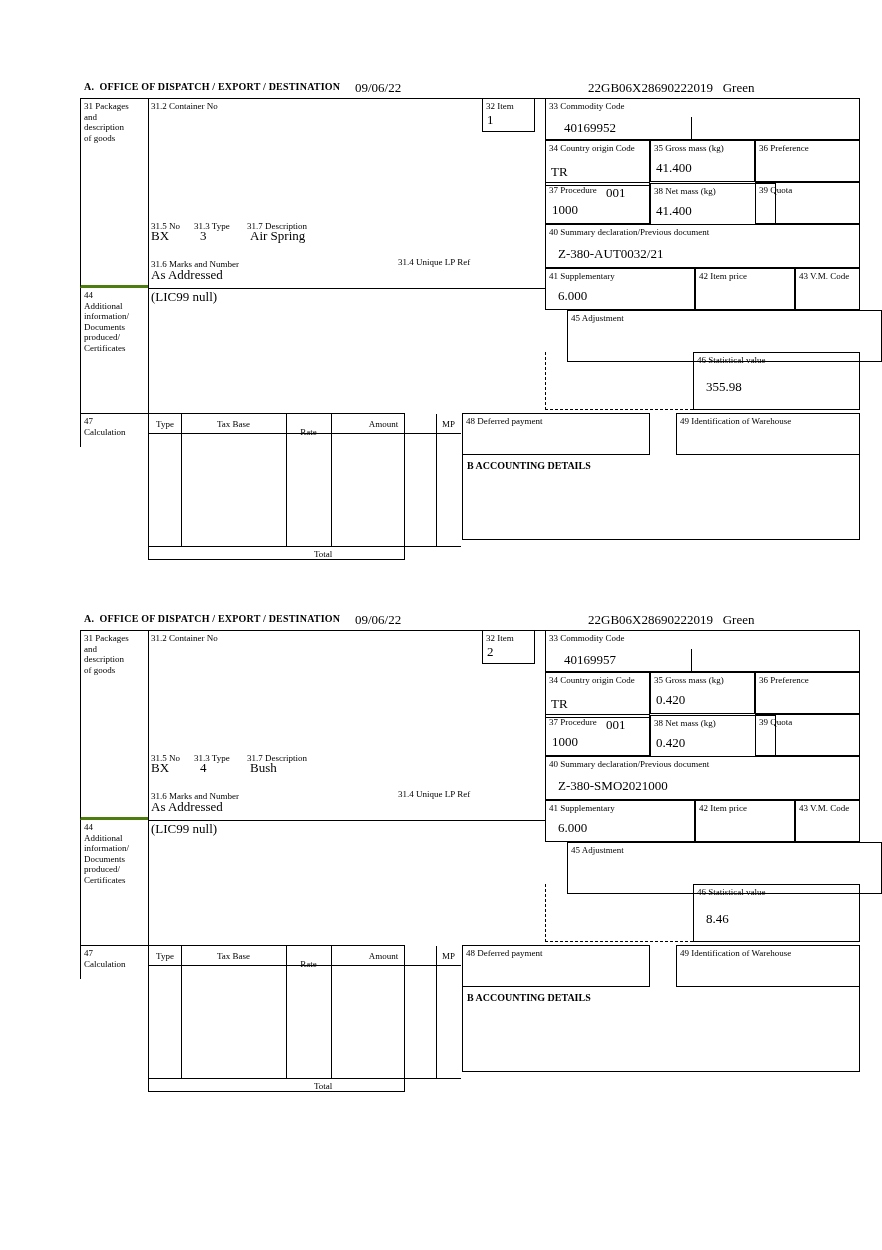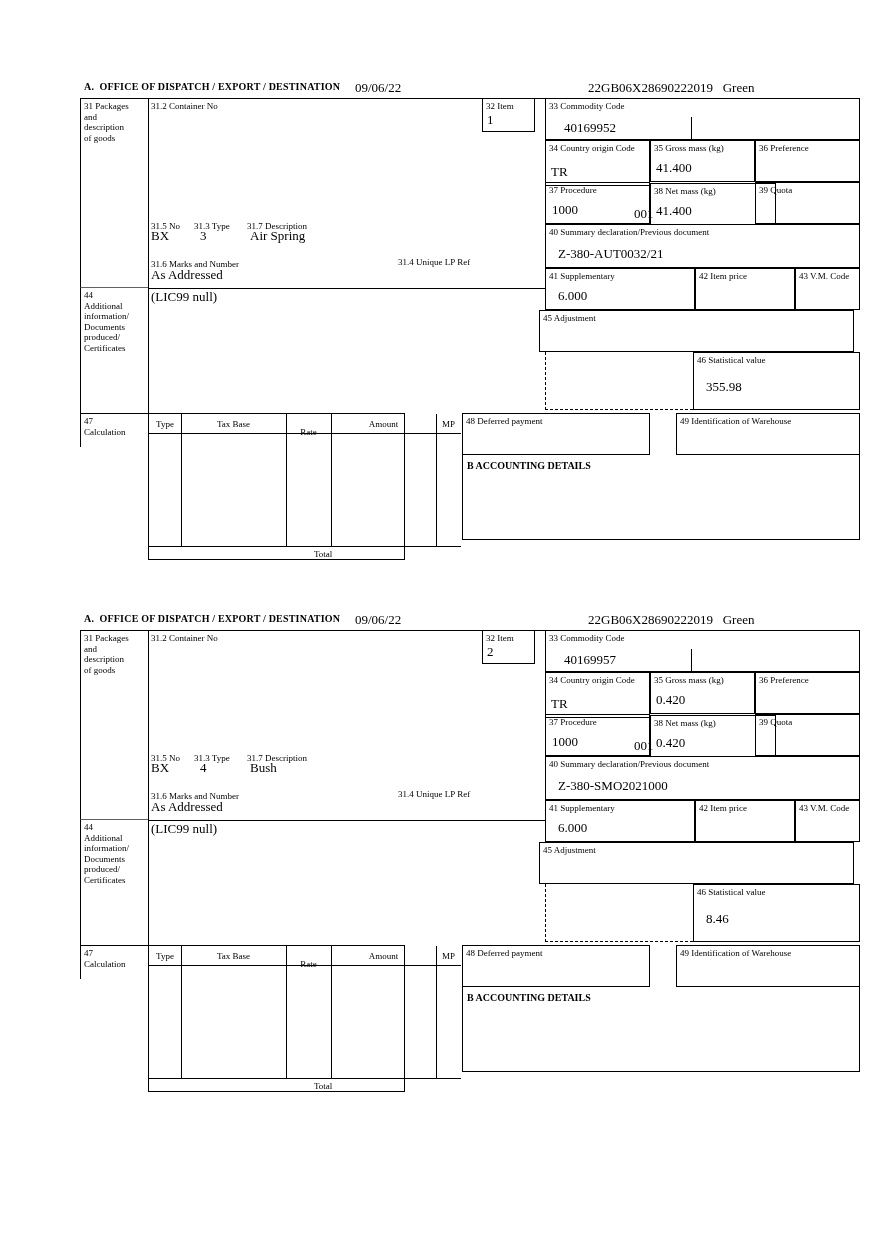--- a/index.html
+++ b/index.html
@@ -15,35 +15,35 @@
   .lbl { font-size:9px; line-height:1.18; white-space:nowrap; }
   .val { font-size:13px; line-height:1.1; white-space:pre; }
   .pre { white-space:pre-line; }
   .wsp { white-space:pre; }
 
   .hdr-office { left:4px; top:1px; font-size:10px; font-weight:bold; letter-spacing:.2px; white-space:pre; }
   .hdr-date { left:275px; top:0; font-size:13px; }
   .hdr-ref  { left:508px; top:0; font-size:13px; }
 
   .box31 { position:absolute; left:0; top:18px; width:68px; height:190px;
-           border-left:1px solid #000; border-top:1px solid #000; border-bottom:1px solid #4d7c0f; }
+           border-left:1px solid #000; border-top:1px solid #000; border-bottom:3px solid #4d7c0f; }
   .box44 { position:absolute; left:0; top:208px; width:68px; height:125px; border-left:1px solid #000; }
   .boxMain { position:absolute; left:68px; top:18px; width:397px; height:315px;
              border-left:1px solid #000; border-top:1px solid #000; }
   .box32 { position:absolute; left:402px; top:18px; width:53px; height:34px; border:1px solid #000; }
 
   .cell { position:absolute; border:1px solid #000;padding-left:24px; }
   .cl { position:absolute; left:3px; top:2px; font-size:9px; line-height:1.18; white-space:nowrap; }
   .pre { white-space:pre-line; }
   .cv { position:absolute; font-size:13px; white-space:pre; }
   .cv32 { left:4px; top:13px; }
   .cvA { left:18px; bottom:3px; }
   .cvB { left:5px; bottom:5px; }
   .cvC { left:6px; bottom:5px; }
-  .cvD { left:60px; bottom:1px;margin-left:28px; }
+  .cvD { left:60px; bottom:22px; }
   .cvE { left:12px; bottom:5px; }
   .cvF { left:12px; top:26px; }
 
   .lbl-container { left:71px; top:21px; }
   .lbl-315 { left:71px; top:141px; }
   .lbl-313 { left:114px; top:141px; }
   .lbl-317 { left:167px; top:141px; }
   .v-pkgno { left:71px; top:149px; }
   .v-pkgtype { left:120px; top:149px; }
   .v-desc { left:170px; top:149px; }
@@ -58,21 +58,21 @@
   .c34 { left:465px; top:60px;  width:105px; height:46px; }
   .c35 { left:570px; top:60px;  width:105px; height:42px; }
   .c36 { left:675px; top:60px;  width:105px; height:42px; }
   .c37 { left:465px; top:102px; width:105px; height:42px; }
   .c38 { left:570px; top:103px; width:126px; height:42px;text-align:center; }
   .c39 { left:675px; top:102px; width:105px; height:42px; }
   .c40 { left:465px; top:144px; width:315px; height:44px; }
   .c41 { left:465px; top:188px; width:150px; height:42px; }
   .c42 { left:615px; top:188px; width:100px; height:42px; }
   .c43 { left:715px; top:188px; width:65px;  height:42px; }
-  .c45 { left:459px; top:230px; width:315px; height:42px; }
+  .c45 { left:487px; top:230px; width:315px; height:52px; }
   .c46d { position:absolute; left:465px; top:272px; width:148px; height:58px;
           border-left:1px dashed #000; border-bottom:1px dashed #000; }
   .c46 { left:613px; top:272px; width:167px; height:58px; }
 
   .l47 { position:absolute; left:0; top:333px; width:68px; height:34px;
          border-left:1px solid #000; border-top:1px solid #000; }
   .tbl { position:absolute; left:68px; top:333px; width:257px; height:147px; border:1px solid #000; }
   .tvl { position:absolute; top:0; height:132px; width:0; border-left:1px solid #000; }
   .tcol1 { left:32px; } .tcol2 { left:137px; } .tcol3 { left:182px; } .tcol4 { left:287px; }
   .thr { position:absolute; left:0; top:19px; width:312px; height:0; border-top:1px solid #000; }

